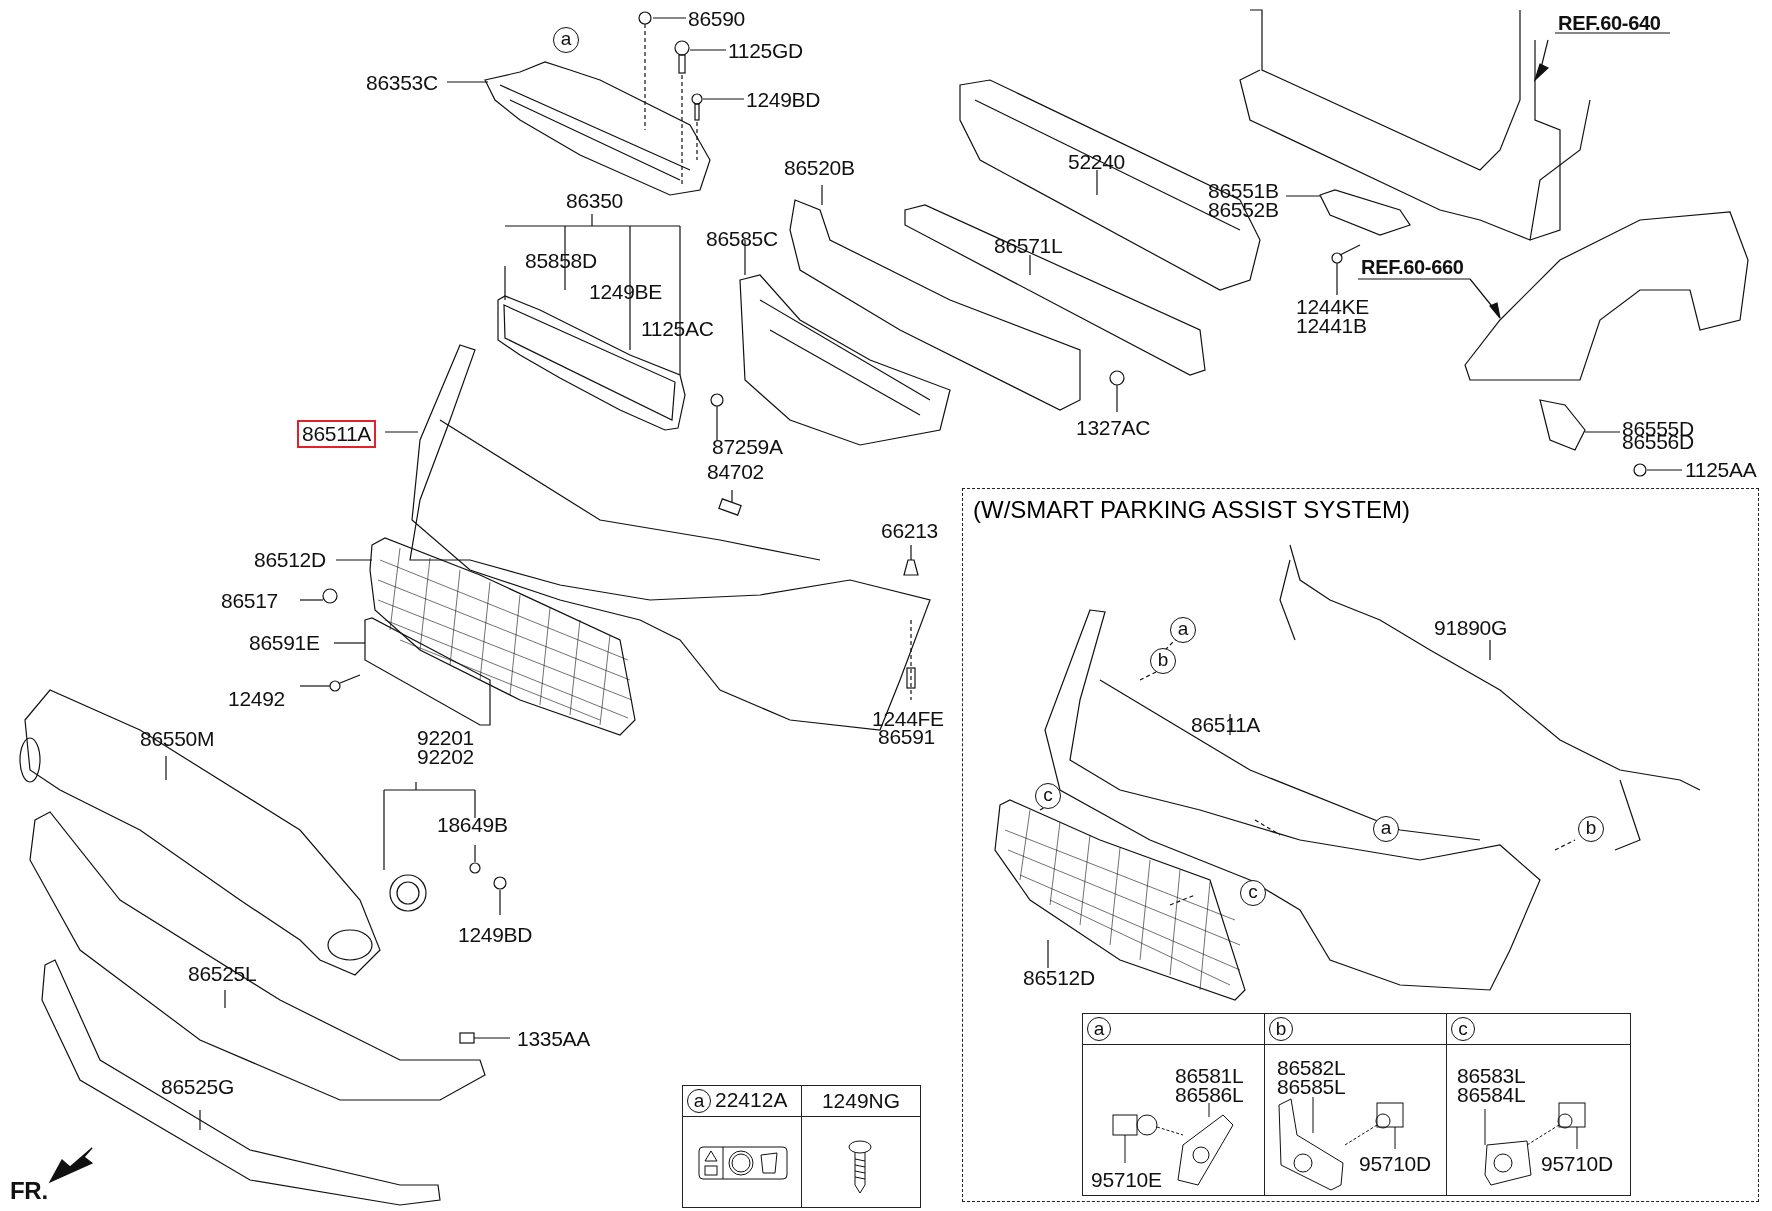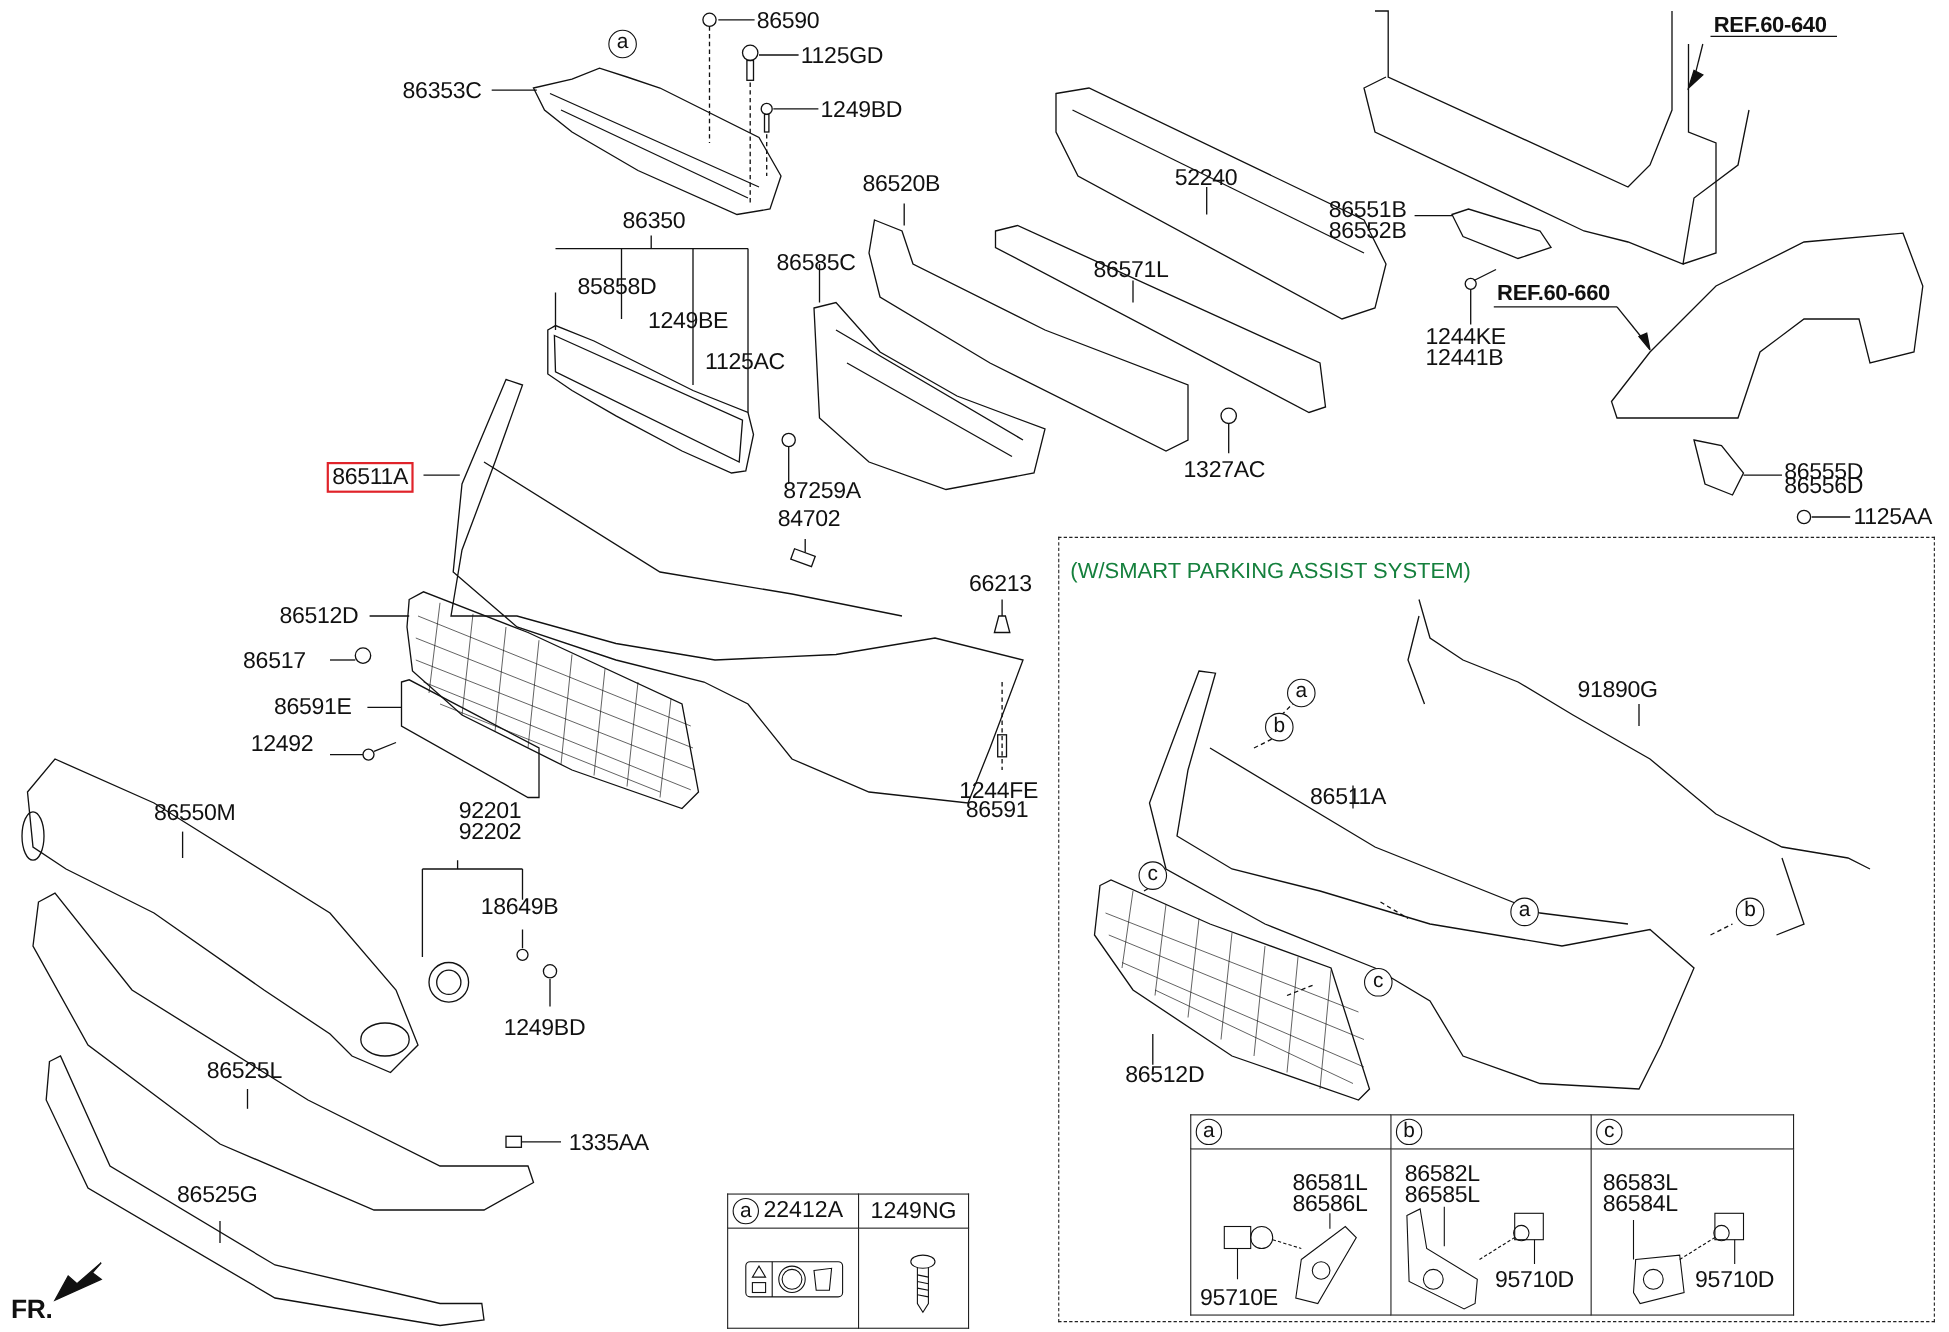--- a/index.html
+++ b/index.html
@@ -5,21 +5,21 @@
   html, body { margin: 0; padding: 0; background: #ffffff; }
   body { width: 1772px; height: 1211px; position: relative; overflow: hidden;
          font-family: "Liberation Sans", "DejaVu Sans", sans-serif; color: #111; }
   #canvas { position: absolute; left: 0; top: 0; width: 1772px; height: 1211px; }
   .lbl { position: absolute; font-size: 21px; line-height: 22px; white-space: pre; color: #111; letter-spacing: -0.3px; }
   .lbl.ref { font-weight: bold; font-size: 20px; }
   .lbl.hilite { border: 2px solid #e0232a; padding: 1px 3px; line-height: 22px; }
   .lbl.fr { font-weight: bold; font-size: 24px; }
   .callout { position: absolute; width: 24px; height: 24px; border: 1.3px solid #111; border-radius: 50%;
              font-size: 19px; line-height: 22px; text-align: center; background: #fff; }
-  .inset-title { position: absolute; font-size: 20px; color: #15803d; margin-top: 12px; }
+  .inset-title { position: absolute; font-size: 24px; color: #000000; }
   .dash-box { position: absolute; border: 1.3px dashed #222; }
   .tbl { position: absolute; border-collapse: collapse; }
   .tbl td { border: 1.3px solid #222; padding: 0; vertical-align: top; position: relative; }
   .tbl .hd { height: 30px; font-size: 21px; }
   .cell-callout { display: inline-block; width: 22px; height: 22px; border: 1.3px solid #111; border-radius: 50%;
                   text-align: center; line-height: 21px; font-size: 19px; margin: 3px 4px; vertical-align: middle; }
 </style>
 </head>
 <body>
 
@@ -209,36 +209,36 @@
 <div class="lbl" style="left:1296px;top:315px">12441B</div>
 <div class="lbl ref" style="left:1558px;top:12px">REF.60-640</div>
 <div class="lbl ref" style="left:1361px;top:256px">REF.60-660</div>
 <div class="lbl" style="left:1622px;top:418px">86555D</div>
 <div class="lbl" style="left:1622px;top:431px">86556D</div>
 <div class="lbl" style="left:1685px;top:459px">1125AA</div>
 
 <div class="lbl" style="left:254px;top:549px">86512D</div>
 <div class="lbl" style="left:221px;top:590px">86517</div>
 <div class="lbl" style="left:249px;top:632px">86591E</div>
-<div class="lbl" style="left:228px;top:666px">12492</div>
+<div class="lbl" style="left:228px;top:688px">12492</div>
 <div class="lbl" style="left:881px;top:520px">66213</div>
 <div class="lbl" style="left:878px;top:726px">86591</div>
 <div class="lbl" style="left:872px;top:708px">1244FE</div>
 
 <div class="lbl" style="left:140px;top:728px">86550M</div>
 <div class="lbl" style="left:417px;top:727px">92201</div>
 <div class="lbl" style="left:417px;top:746px">92202</div>
 <div class="lbl" style="left:437px;top:814px">18649B</div>
 <div class="lbl" style="left:458px;top:924px">1249BD</div>
 <div class="lbl" style="left:188px;top:963px">86525L</div>
 <div class="lbl" style="left:517px;top:1028px">1335AA</div>
 <div class="lbl" style="left:161px;top:1076px">86525G</div>
 <div class="lbl fr" style="left:10px;top:1180px">FR.</div>
 
-<table class="tbl" style="left:661px;top:1085px;width:220px">
+<table class="tbl" style="left:682px;top:1085px;width:239px">
   <tbody>
       <tr>
     <td class="hd" style="width:118px">
       <span class="cell-callout">a</span><span>22412A</span>
     </td>
     <td class="hd" style="text-align:center;line-height:30px">
       <span>1249NG</span>
     </td>
   </tr>
   <tr>

